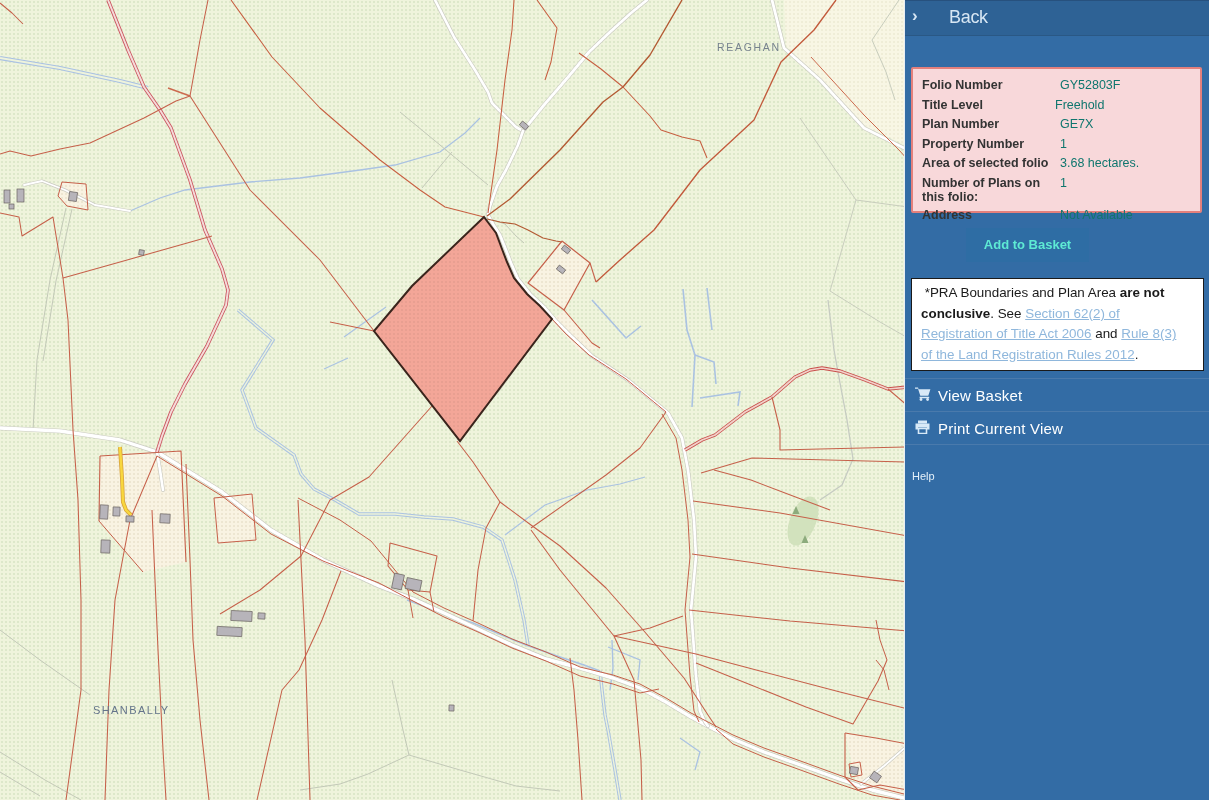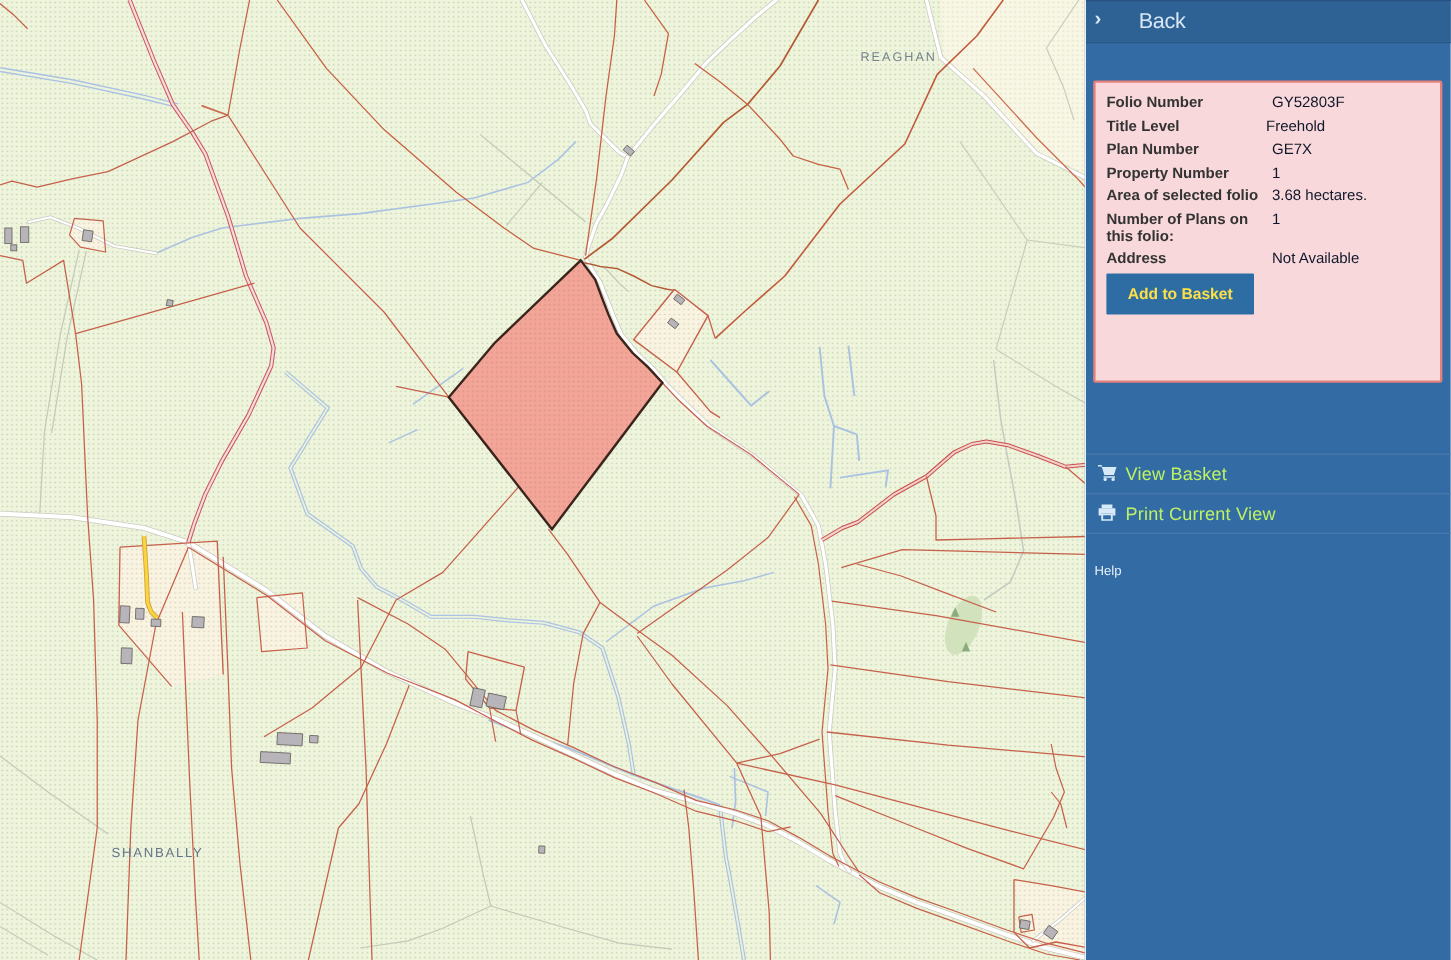--- a/index.html
+++ b/index.html
@@ -6,28 +6,28 @@
 #wrap{position:relative;width:1209px;height:800px;}
 #map{position:absolute;left:0;top:0;width:905px;height:696px;}
 #side{position:absolute;left:904px;top:0;width:305px;height:800px;background:#336CA5;border-left:1px solid #e8eef4;box-sizing:border-box;}
 #hdr{position:relative;height:25px;background:#356DA4;}
 #hdr .title{position:absolute;right:-3px;top:-2px;font-size:15.5px;color:#86ACD5;letter-spacing:2.9px;}
 #burger{position:absolute;left:8px;top:3px;width:19px;}
 #burger div{height:3.6px;background:#7FA7D0;margin-bottom:2.2px;border-radius:1px;}
 #back{position:relative;height:34px;background:#2E6295;border-top:1px solid #27517E;border-bottom:1px solid #2A5885;}
 #back .chev{position:absolute;left:7px;top:5px;color:#D8E7F4;font-size:17px;font-weight:bold;}
 #back .txt{position:absolute;left:24px;top:6px;color:#D8E7F4;font-size:18px;letter-spacing:-0.3px;margin-left:20px;}
-#pinkbox{position:absolute;left:6px;top:67px;width:291px;height:252px;background:#F8D8DA;border:2px solid #E4807C;border-radius:2px;box-sizing:border-box;}
+#pinkbox{position:absolute;left:6px;top:67px;width:291px;height:146px;background:#F8D8DA;border:2px solid #E4807C;border-radius:2px;box-sizing:border-box;}
 .prow{position:absolute;font-size:12.5px;color:#3a3a3a;}
 .prow b{font-weight:bold;color:#333;}
-.pval{position:absolute;font-size:12.5px;color:#0f172a;}
-.btn{position:absolute;width:123px;height:34px;background:#2E6DA4;color:#fde047;font-weight:bold;font-size:13px;text-align:center;line-height:34px;border-radius:1px;}
+.pval{position:absolute;font-size:12.5px;color:#0f766e;}
+.btn{position:absolute;width:123px;height:34px;background:#2E6DA4;color:#5eead4;font-weight:bold;font-size:13px;text-align:center;line-height:34px;border-radius:1px;margin-left:44px;}
 #whitebox{position:absolute;left:6px;top:278px;width:293px;height:93px;background:#ffffff;border:1px solid #1a1a1a;box-sizing:border-box;font-size:13.4px;color:#1a1a1a;line-height:20.5px;padding:4px 6px 0 9px;}
 #whitebox a{color:#8FB7DC;text-decoration:underline;}
-.mrow{position:absolute;left:0;width:100%;height:33px;border-top:1px solid #4A7AAC;color:#bef264;text-align:center;}
+.mrow{position:absolute;left:0;width:100%;height:33px;border-top:1px solid #4A7AAC;color:#ffffff;text-align:center;}
 .mrow .ic{position:absolute;left:10px;top:8px;}
 .mrow .tx{position:absolute;left:33px;top:8px;font-size:15px;letter-spacing:0.2px;}
 #help{position:absolute;left:7px;top:470px;font-size:11px;color:#E4F0FA;}
 </style>
 </head>
 <body>
 <div id="wrap">
 <div id="map">
 
 <svg width="905" height="800" viewBox="0 0 905 800">
@@ -219,20 +219,21 @@
     <div class="prow" style="left:9px;top:67.5px"><b>Property Number</b></div>
         <div class="pval" style="left:147px;top:67.5px">1</div>
     <div class="prow" style="left:9px;top:87px"><b>Area of selected folio</b></div>
         <div class="pval" style="left:147px;top:87px">3.68 hectares.</div>
     <div class="prow" style="left:9px;top:106.5px"><b>Number of Plans on<br>this folio:</b></div>
         <div class="pval" style="left:147px;top:106.5px">1</div>
     <div class="prow" style="left:9px;top:139px"><b>Address</b></div>
         <div class="pval" style="left:147px;top:139px">Not Available</div>
     <div class="btn" style="left:9px;top:159px">Add to Basket</div>
   </div>
+  <div id="whitebox">&nbsp;*PRA Boundaries and Plan Area <b>are not<br>conclusive</b>. See <a>Section 62(2) of<br>Registration of Title Act 2006</a> and <a>Rule 8(3)<br>of the Land Registration Rules 2012</a>.</div>
   <div class="mrow" style="top:378px">
         <span class="ic"><svg width="16" height="14" viewBox="0 0 16 14">
             <path d="M0 0.5h3l0.6 1.7h11.8l-2.1 6.6H5.3L3.6 3.5 3 1.8H0z M4.6 9.8h9.6v1.4H4.6z" fill="#D8E9F7"></path>
             <circle cx="6" cy="12.5" r="1.4" fill="#D8E9F7"></circle>
             <circle cx="12.6" cy="12.5" r="1.4" fill="#D8E9F7"></circle>
           </svg></span>
         <span class="tx">View Basket</span>
       </div>
   <div class="mrow" style="top:411px">
         <span class="ic"><svg width="15" height="14" viewBox="0 0 15 14">

